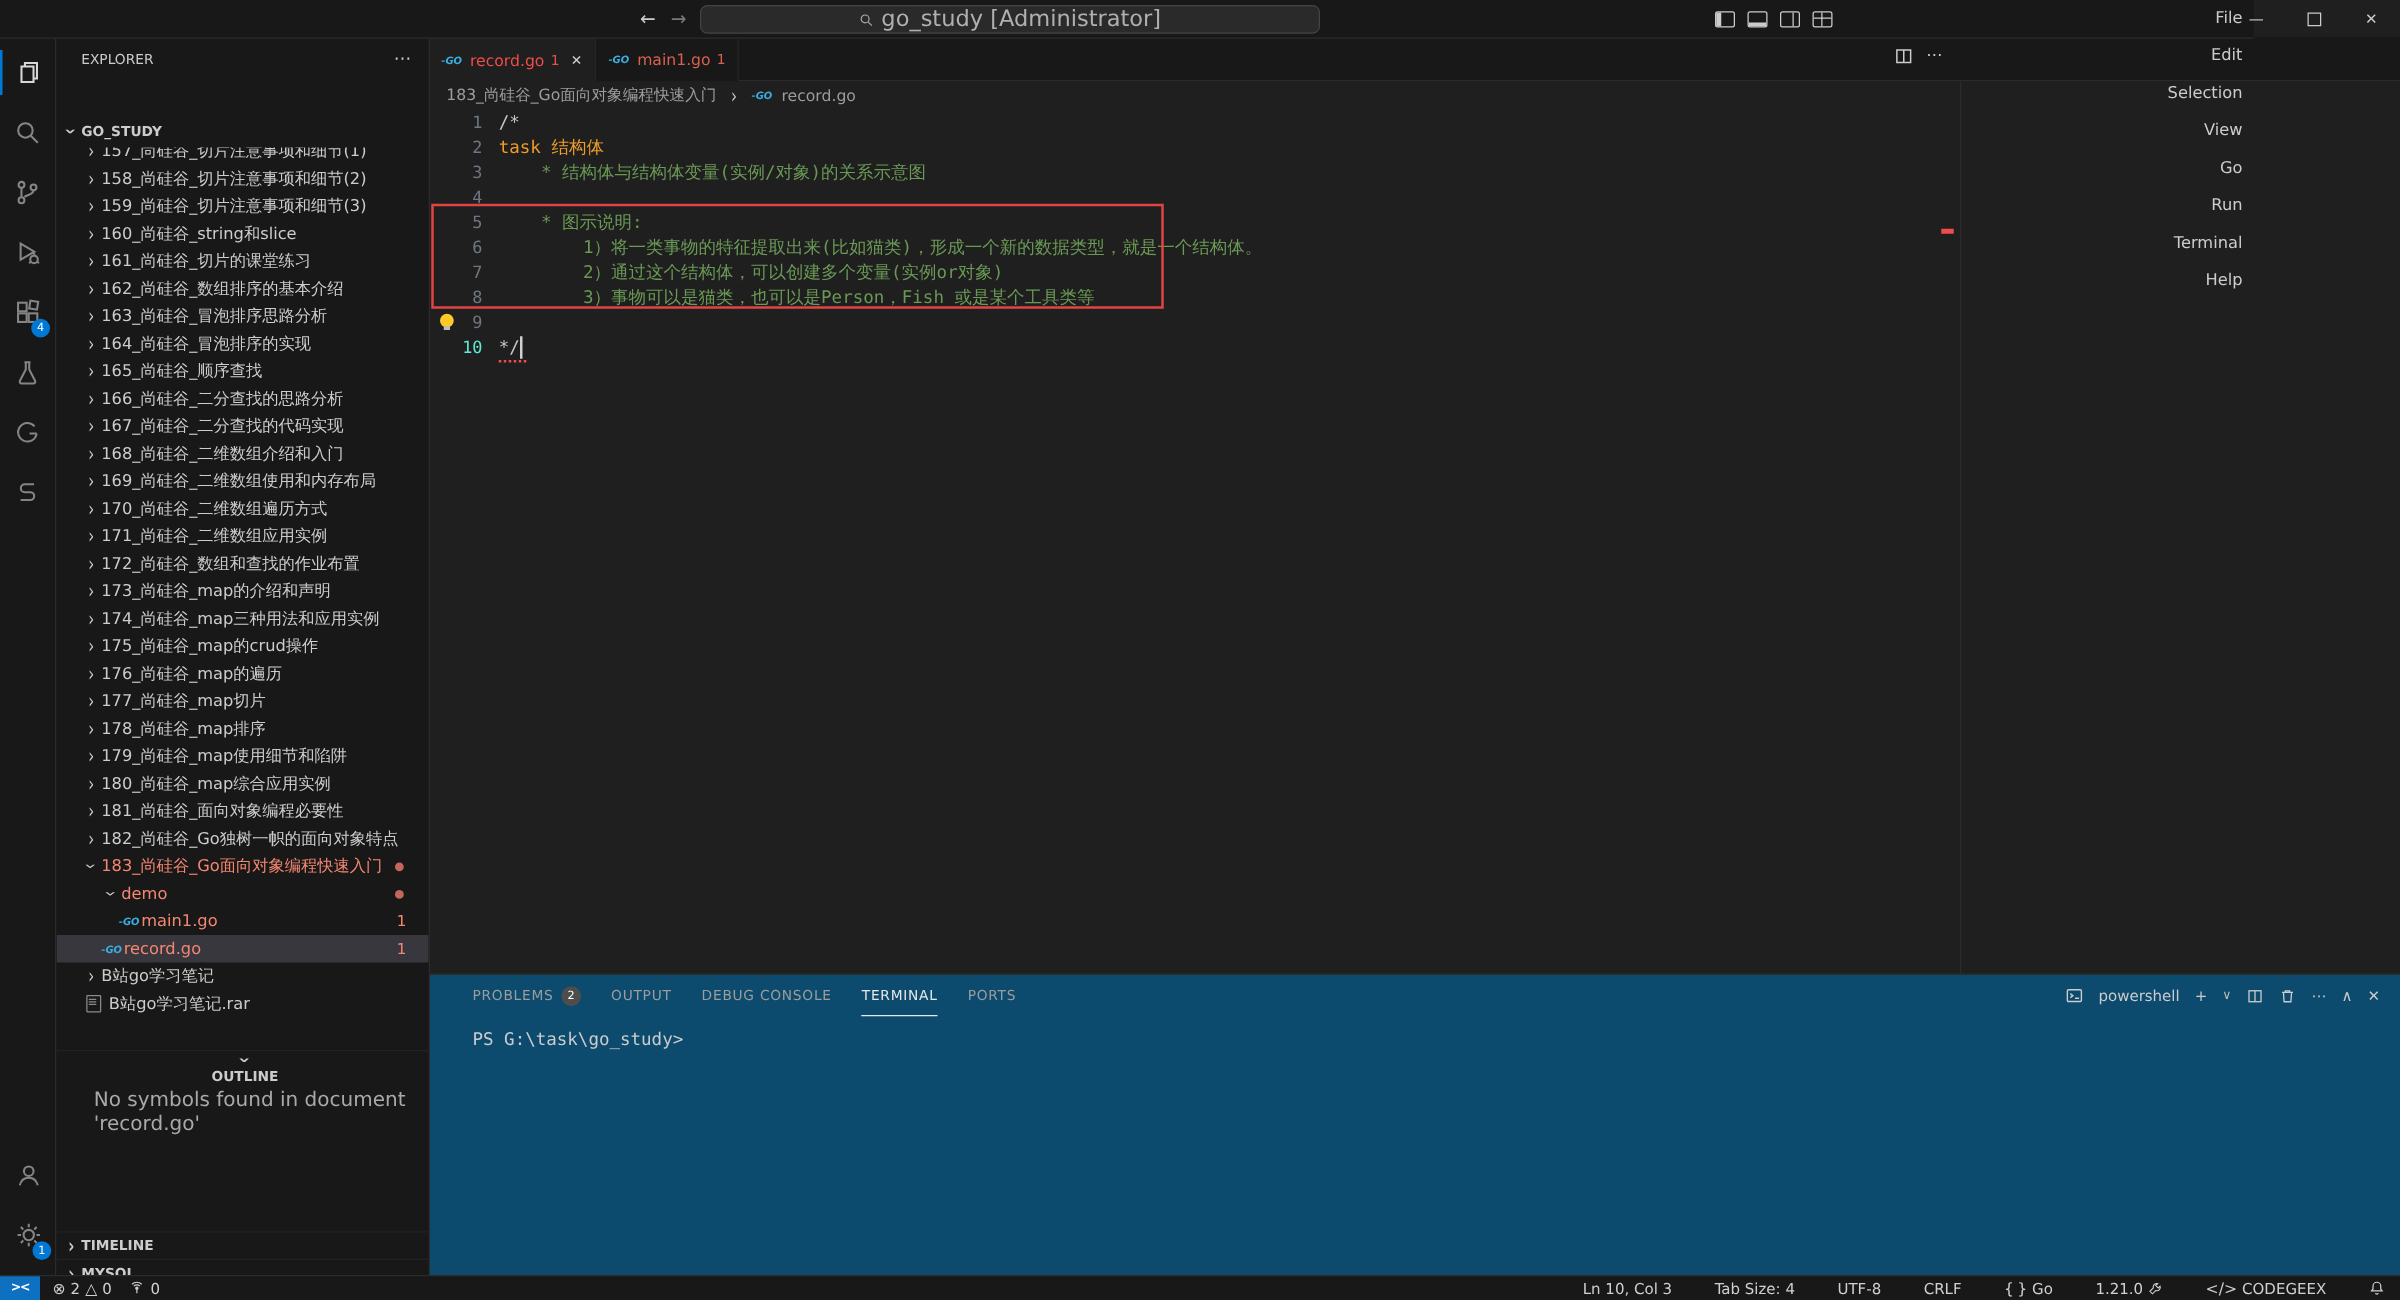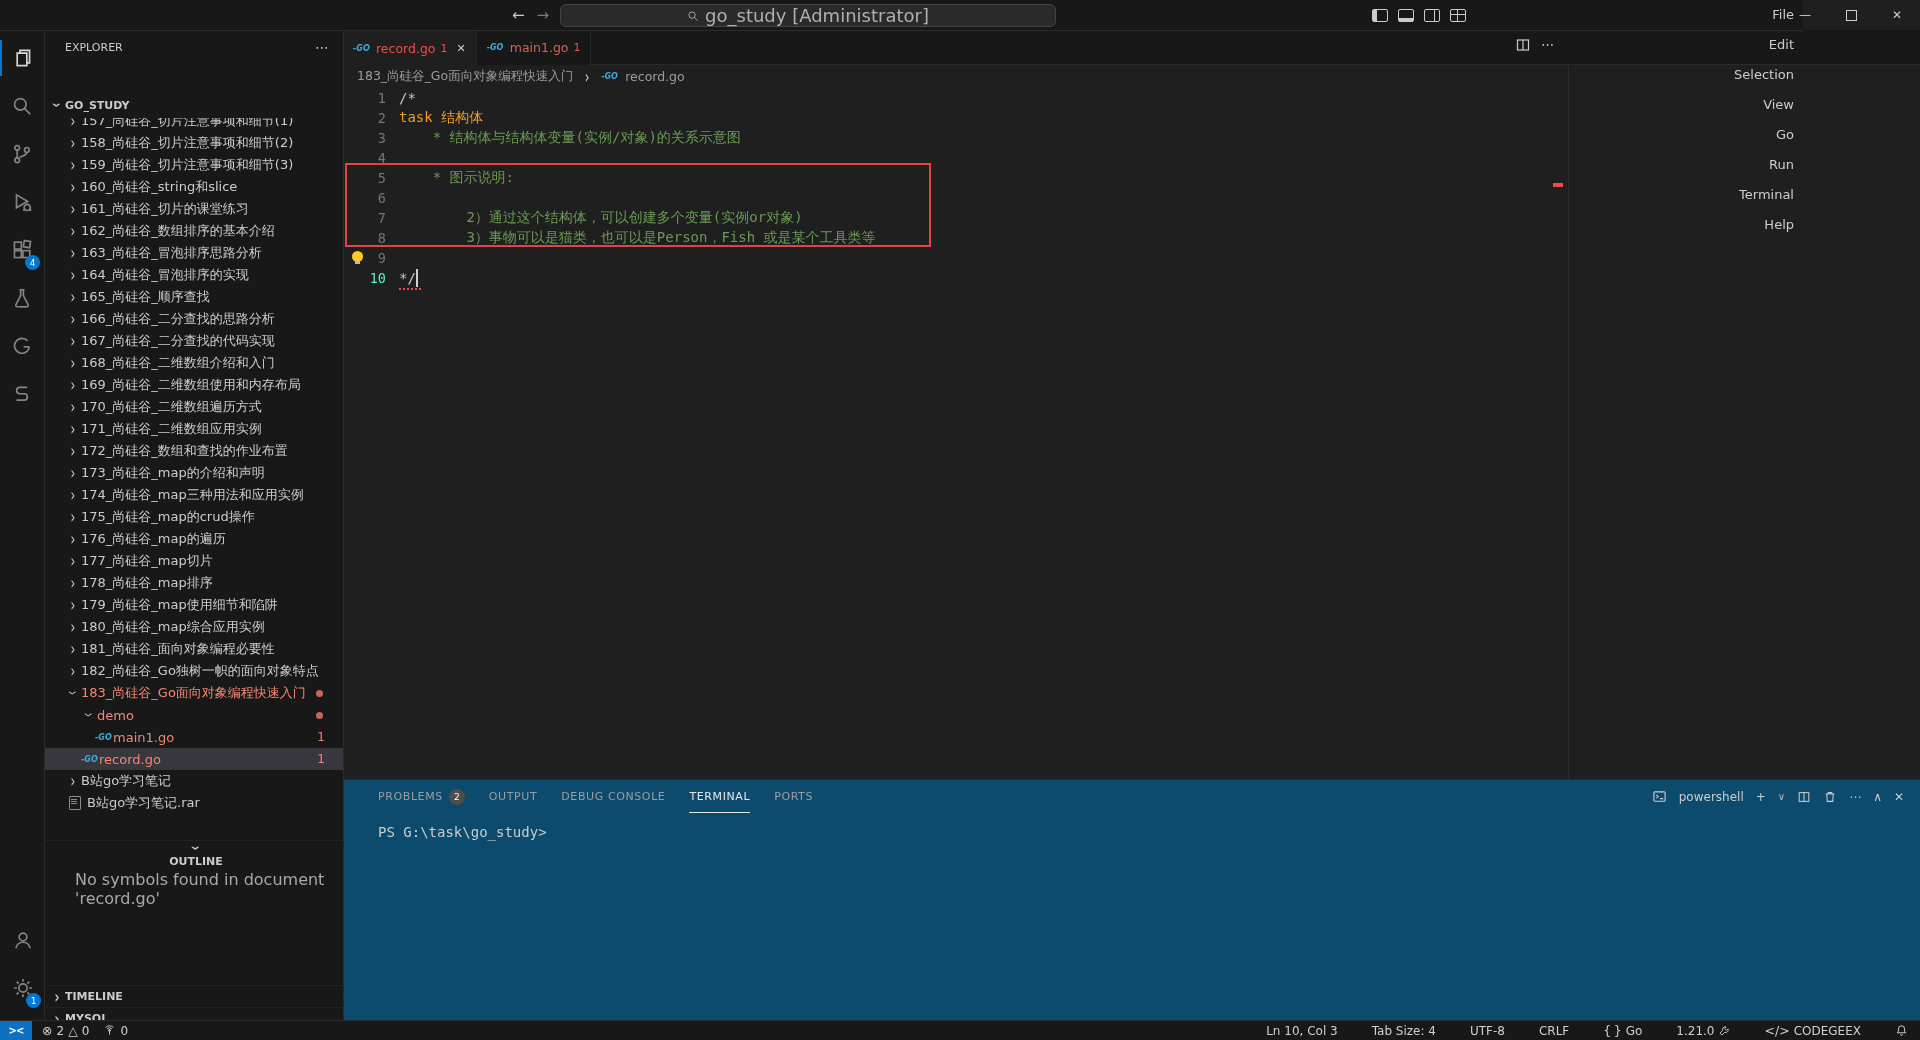--- a/index.html
+++ b/index.html
@@ -427,20 +427,21 @@
     <div class="cl">
         <span class="ln">4</span>
         <span class="ct c-comment"></span>
       </div>
     <div class="cl">
         <span class="ln">5</span>
         <span class="ct c-comment">    * 图示说明:</span>
       </div>
     <div class="cl">
         <span class="ln">6</span>
+        <span class="ct c-comment">        1）将一类事物的特征提取出来(比如猫类)，形成一个新的数据类型，就是一个结构体。</span>
       </div>
     <div class="cl">
         <span class="ln">7</span>
         <span class="ct c-comment">        2）通过这个结构体，可以创建多个变量(实例or对象)</span>
       </div>
     <div class="cl">
         <span class="ln">8</span>
         <span class="ct c-comment">        3）事物可以是猫类，也可以是Person，Fish 或是某个工具类等</span>
       </div>
     <div class="cl">

